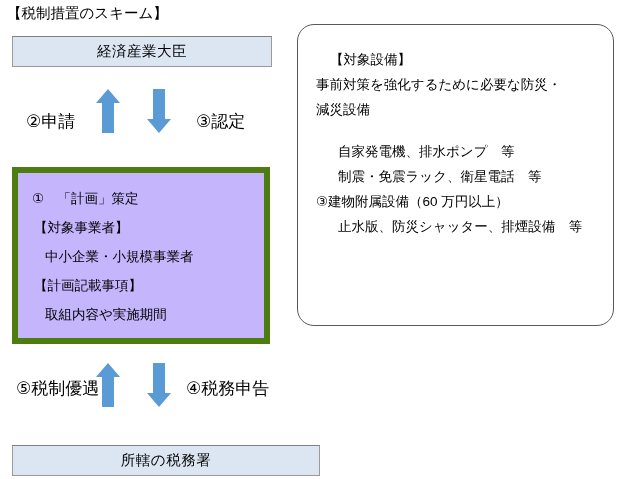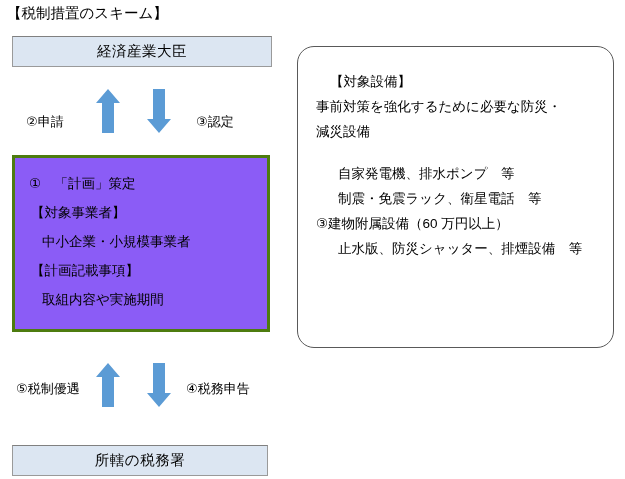--- a/index.html
+++ b/index.html
@@ -49,34 +49,34 @@
   }
   #box-minister {
     left: 12px;
     top: 36px;
     width: 260px;
     height: 31px;
   }
   #box-taxoffice {
     left: 12px;
     top: 445px;
-    width: 256px;
+    width: 308px;
     height: 31px;
   }
 
   
   #box-plan {
     position: absolute;
     box-sizing: border-box;
     left: 12px;
-    top: 155px;
+    top: 167px;
     width: 258px;
     height: 177px;
-    background: #8b5cf6;
-    border: 3px solid #4d7c0f;
+    background: #c4b5fd;
+    border: 6px solid #4d7c0f;
     padding: 11px 0 0 0;
   }
   #box-plan .pline {
     font-size: 13.5px;
     line-height: 29px;
     white-space: nowrap;
   }
   .ind-0 { padding-left: 14px; }
   .ind-1 { padding-left: 16px; }
   .ind-2 { padding-left: 27px; }
@@ -86,21 +86,20 @@
     position: absolute;
     box-sizing: border-box;
     left: 297px;
     top: 24px;
     width: 317px;
     height: 302px;
     background: #ffffff;
     border: 1px solid #595959;
     border-radius: 17px;
     padding: 22px 10px 0 18px;
-    margin-top: 22px;
   }
   #panel-equipment .eline {
     font-size: 13.5px;
     line-height: 25px;
     white-space: nowrap;
   }
   .e-head   { padding-left: 14px; }
   .e-body   { padding-left: 0px; }
   .e-item   { padding-left: 0px; }
   .e-sub    { padding-left: 22px; }
@@ -115,21 +114,21 @@
   .arrow svg { display: block; width: 100%; height: 100%; }
 
   #arrow-apply    { left: 95px;  top: 88px; }
   #arrow-approve  { left: 146px; top: 88px; }
   #arrow-benefit  { left: 95px;  top: 362px; }
   #arrow-filing   { left: 146px; top: 362px; }
 
   
   .arrow-label {
     position: absolute;
-    font-size: 13px;
+    font-size: 17px;
     line-height: 18px;
     white-space: nowrap;
   }
   #label-apply    { left: 26px;  top: 113px; }
   #label-approve  { left: 196px; top: 113px; }
   #label-benefit  { left: 16px;  top: 380px; }
   #label-filing   { left: 186px; top: 380px; text-align: right; }
 </style>
 </head>
 <body>

